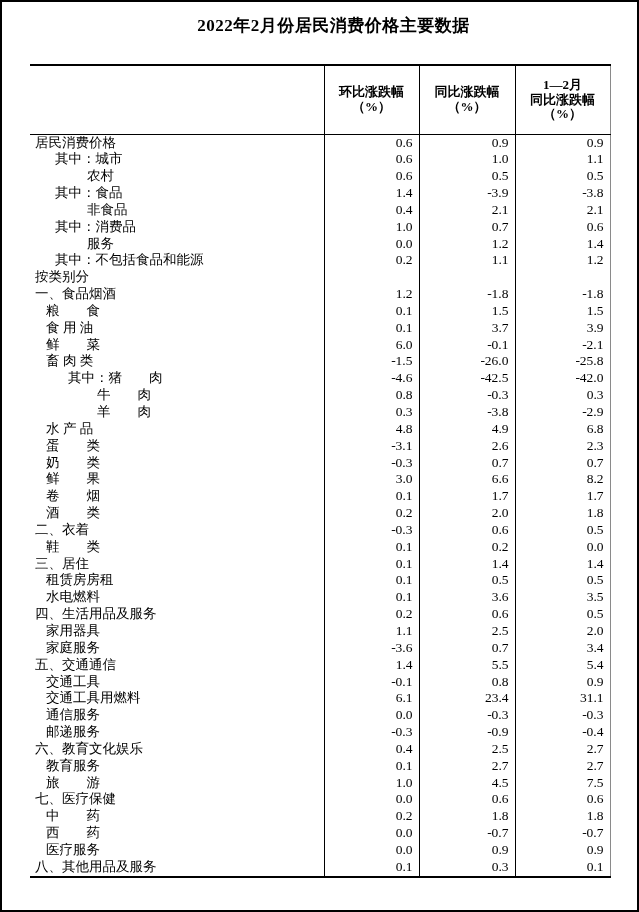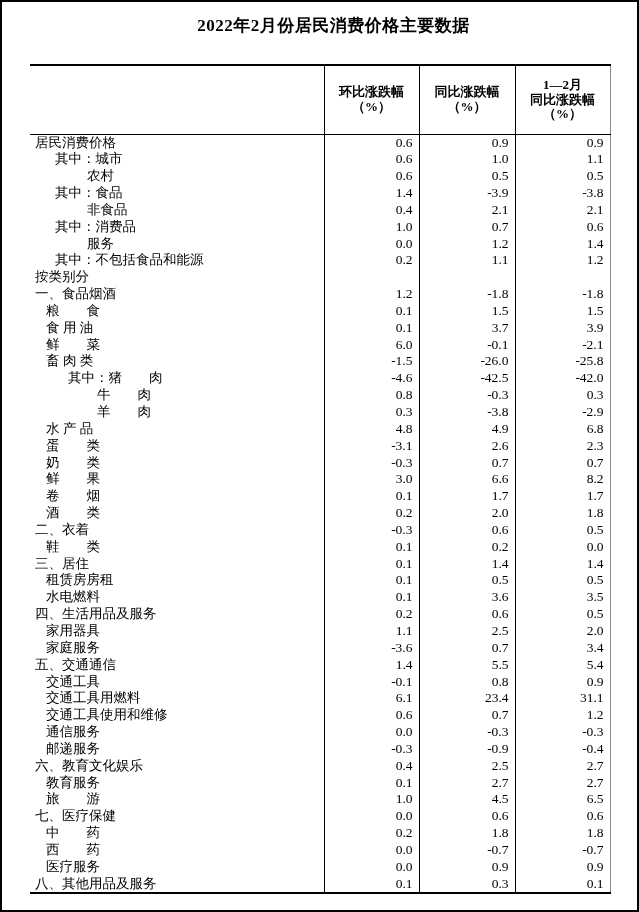--- a/index.html
+++ b/index.html
@@ -298,26 +298,20 @@
           <td class="num">0.8</td>
           <td class="num">0.9</td>
         </tr>
         <tr>
           <td class="lbl ind1">交通工具用燃料</td>
           <td class="num">6.1</td>
           <td class="num">23.4</td>
           <td class="num">31.1</td>
         </tr>
         <tr>
-          <td class="lbl ind1">交通工具使用和维修</td>
-          <td class="num">0.6</td>
-          <td class="num">0.7</td>
-          <td class="num">1.2</td>
-        </tr>
-        <tr>
           <td class="lbl ind1">通信服务</td>
           <td class="num">0.0</td>
           <td class="num">-0.3</td>
           <td class="num">-0.3</td>
         </tr>
         <tr>
           <td class="lbl ind1">邮递服务</td>
           <td class="num">-0.3</td>
           <td class="num">-0.9</td>
           <td class="num">-0.4</td>
@@ -331,21 +325,21 @@
         <tr>
           <td class="lbl ind1">教育服务</td>
           <td class="num">0.1</td>
           <td class="num">2.7</td>
           <td class="num">2.7</td>
         </tr>
         <tr>
           <td class="lbl ind1">旅　　游</td>
           <td class="num">1.0</td>
           <td class="num">4.5</td>
-          <td class="num">6.5</td>
+          <td class="num">7.5</td>
         </tr>
         <tr>
           <td class="lbl ind0">七、医疗保健</td>
           <td class="num">0.0</td>
           <td class="num">0.6</td>
           <td class="num">0.6</td>
         </tr>
         <tr>
           <td class="lbl ind1">中　　药</td>
           <td class="num">0.2</td>

